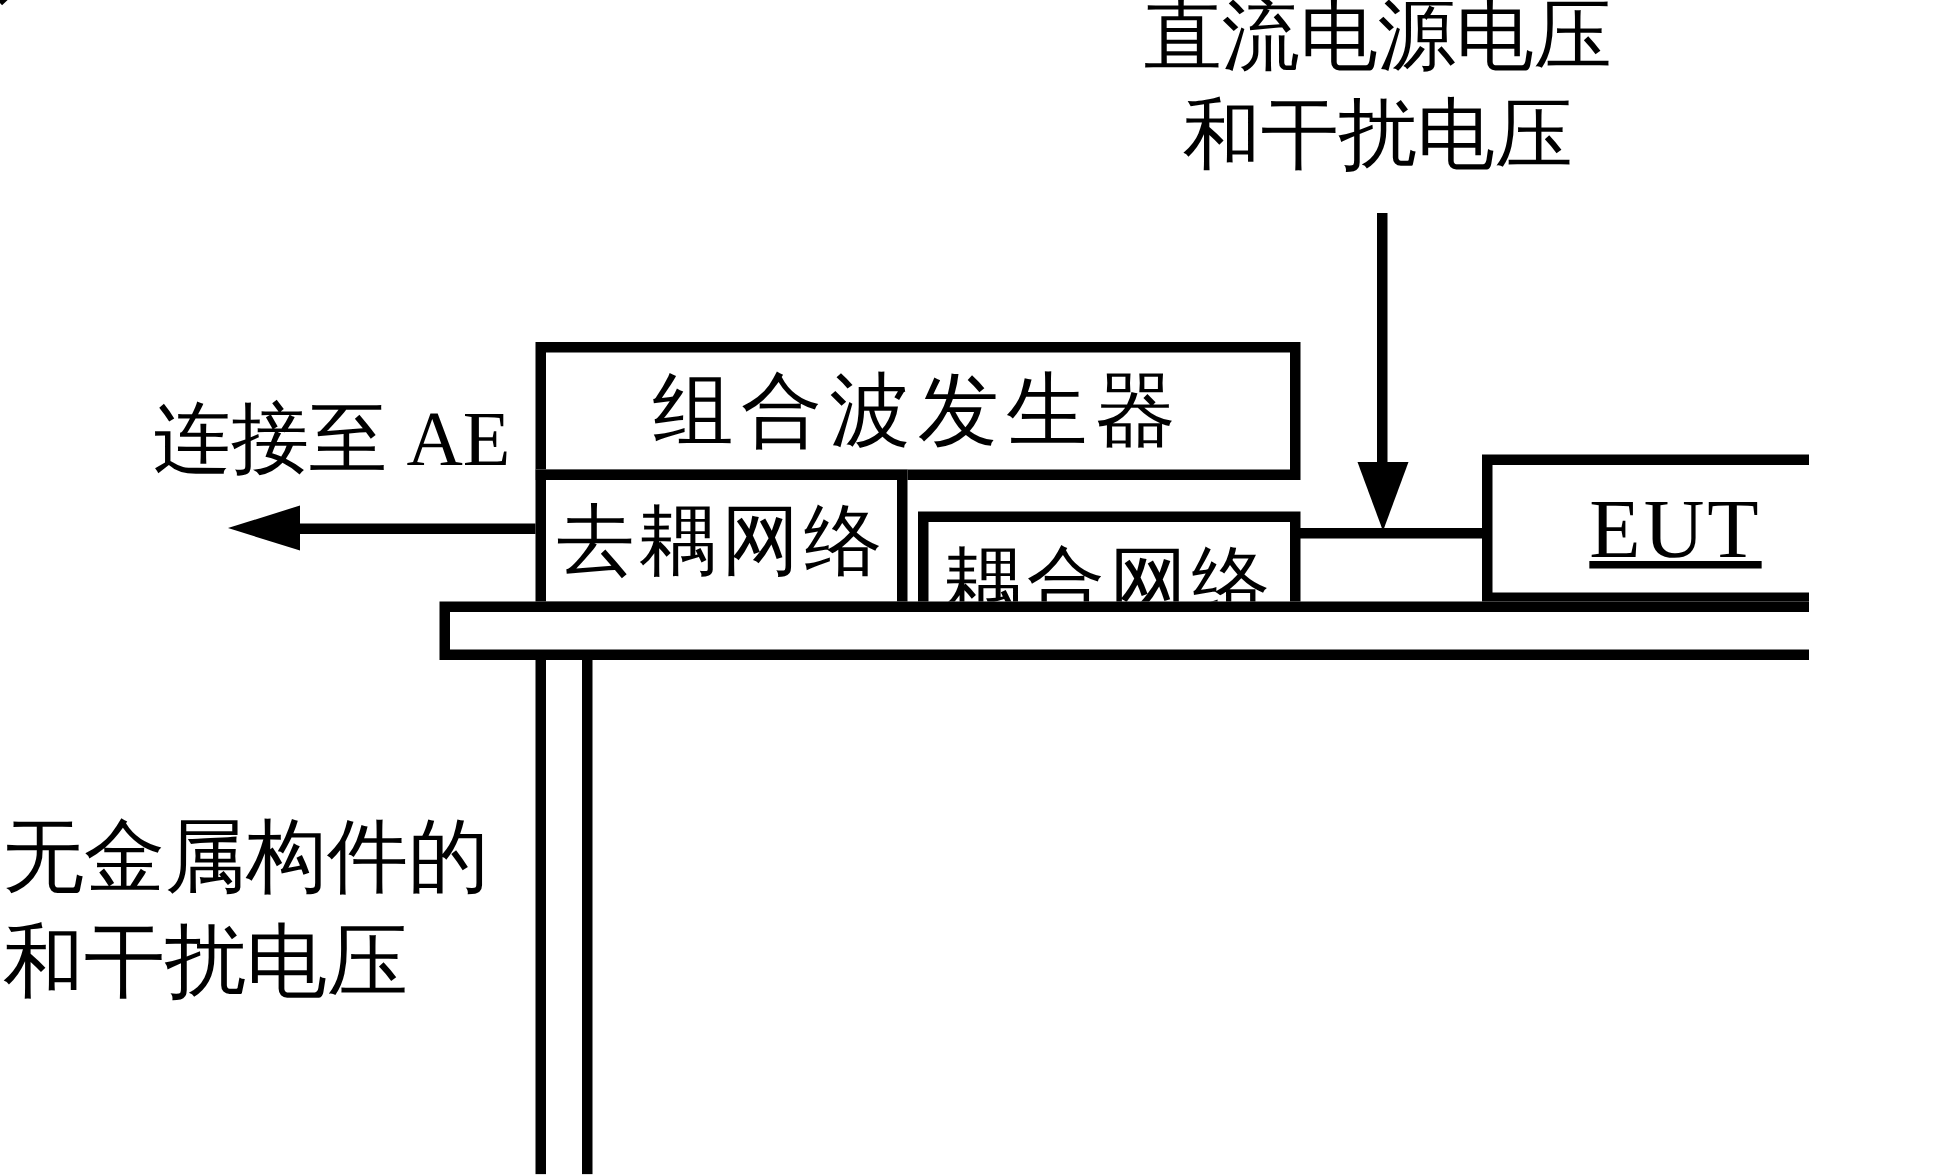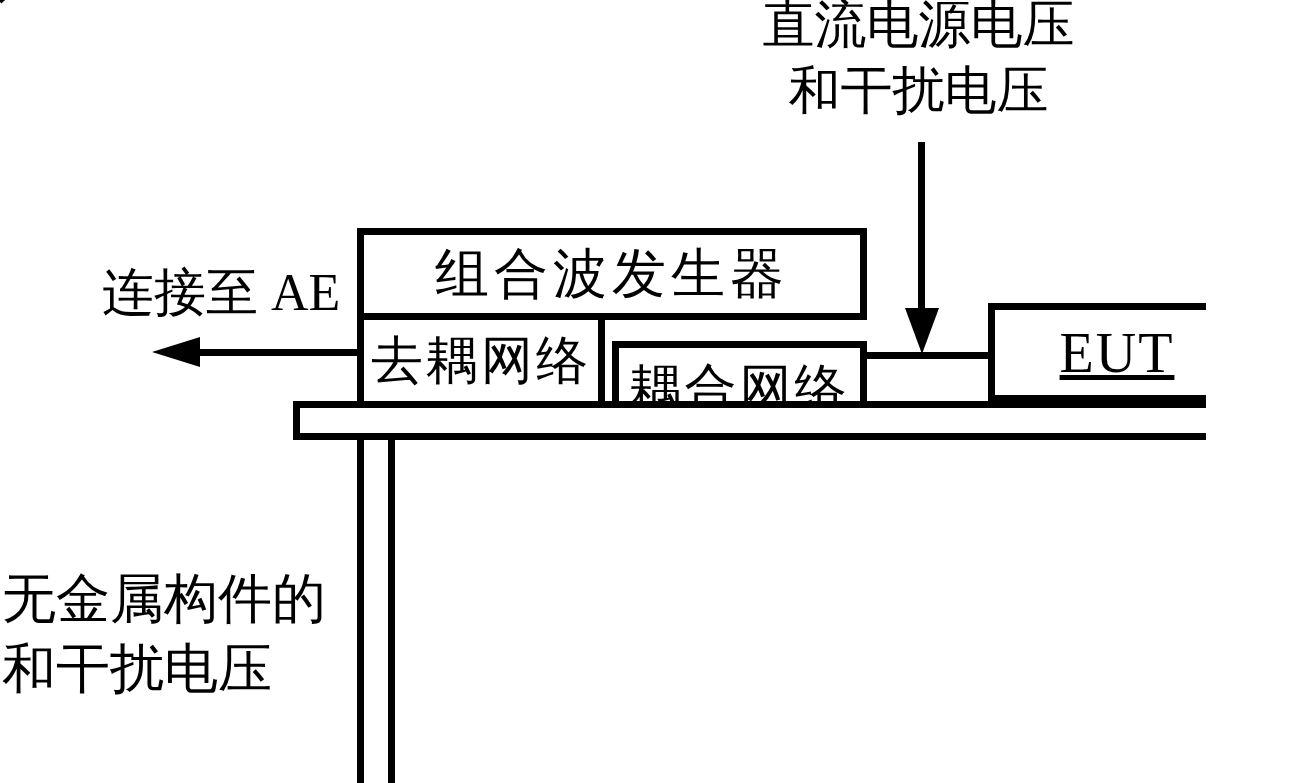--- a/index.html
+++ b/index.html
@@ -49,21 +49,21 @@
   }
   
   #table-pointer-line{
     left:238px;top:528px;width:131px;height:4px;background:#000;
     transform:rotate(-42.8deg);transform-origin:left center;
   }
   
   #dc-voltage-label{left:700px;top:-8px;width:437px;text-align:center;
     font-size:52px;line-height:66px;white-space:normal;}
   #connect-ae-label{left:78px;top:258px;font-size:52px;margin-left:24px;}
-  #table-note-label{left:2px;top:564px;font-size:54px;line-height:70px;white-space:normal;}
+  #table-note-label{left:2px;top:536px;font-size:54px;line-height:70px;white-space:normal;}
 </style>
 </head>
 <body>
 
 <div id="canvas">
 
   <div class="label" id="dc-voltage-label">
     <div>直流电源电压</div>
     <div>和干扰电压</div>
   </div>

